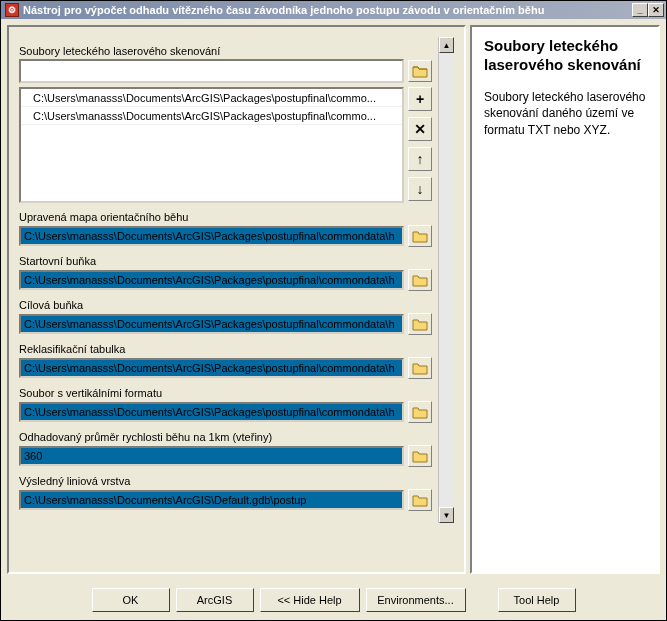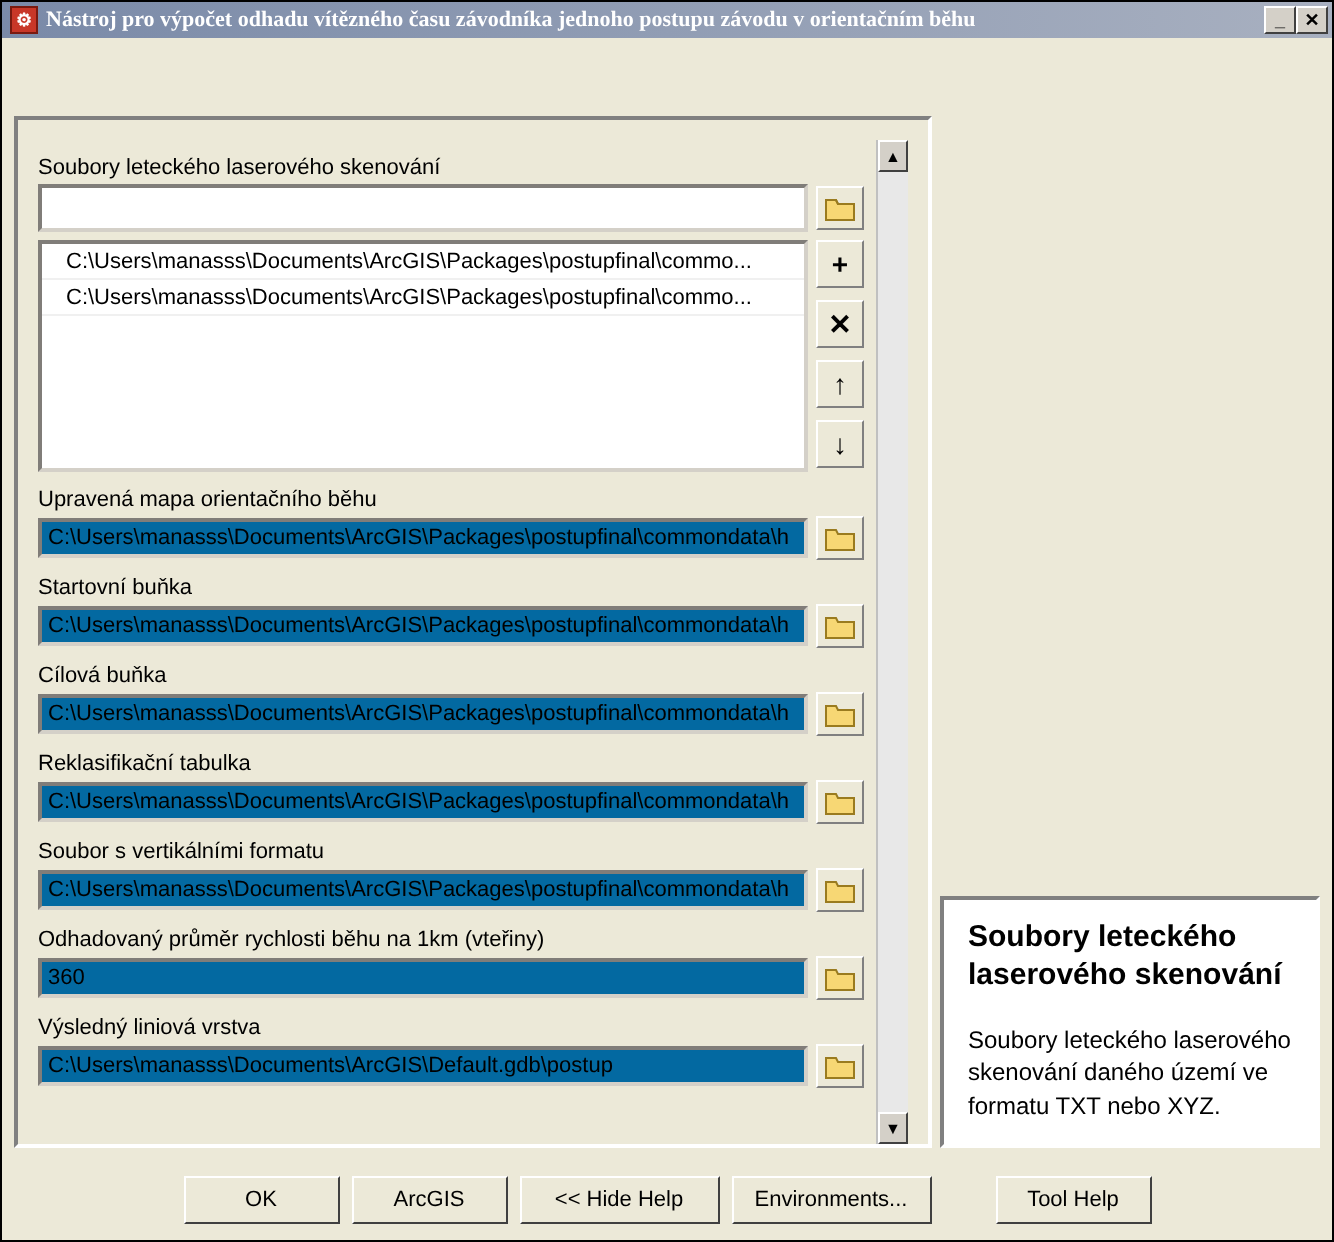--- a/index.html
+++ b/index.html
@@ -31,38 +31,37 @@
     font-size: 11px;
     gap: 4px;
   }
   .title-icon {
     width: 14px; height: 14px;
     background: #c83728;
     display:flex;align-items:center;justify-content:center;
     color:#fff;font-size:9px;font-weight:bold;
     border:1px solid #7a1a10;
   }
-  .title-text { flex:1; white-space:nowrap; overflow:hidden;font-family:Liberation Serif, serif; }
+  .title-text { flex:1; white-space:nowrap; overflow:hidden; }
   .title-btns { display:flex; gap:0; }
   .title-btn {
     width:16px;height:14px;
     background:#d4d0c8;
     border:1px solid #fff;
     border-right-color:#404040;border-bottom-color:#404040;
     display:flex;align-items:center;justify-content:center;
     font-size:9px;color:#000;font-family:Arial;
     cursor:default;
   }
   .content {
     flex:1;
     display:flex;
     padding:6px;
     gap:4px;
     overflow:hidden;
-    align-items:flex-end;
   }
   .left-pane {
     flex:1;
     background:#ece9d8;
     border:2px solid;
     border-color:#808080 #fff #fff #808080;
     padding:10px 10px 0 10px;
     overflow-y:auto;
     position:relative;
   }
@@ -244,21 +243,21 @@
           <div class="row">
             <input class="text-input" value="360" style="">
             <div class="iconbtn folder-icon">
                 <svg viewBox="0 0 16 14">
                   <path d="M1 3h5l1 2h8v8H1z" fill="#f7d774" stroke="#9a7b1f"></path>
                 </svg>
               </div>
           </div>
 
           <div class="label">Výsledný liniová vrstva</div>
-          <div class="row" style="margin-bottom:28px;">
+          <div class="row" style="margin-bottom:12px;">
             <input class="text-input" value="C:\Users\manasss\Documents\ArcGIS\Default.gdb\postup" style="">
             <div class="iconbtn folder-icon">
                 <svg viewBox="0 0 16 14">
                   <path d="M1 3h5l1 2h8v8H1z" fill="#f7d774" stroke="#9a7b1f"></path>
                 </svg>
               </div>
           </div>
 
         </div>
         <div class="scroll-track">

